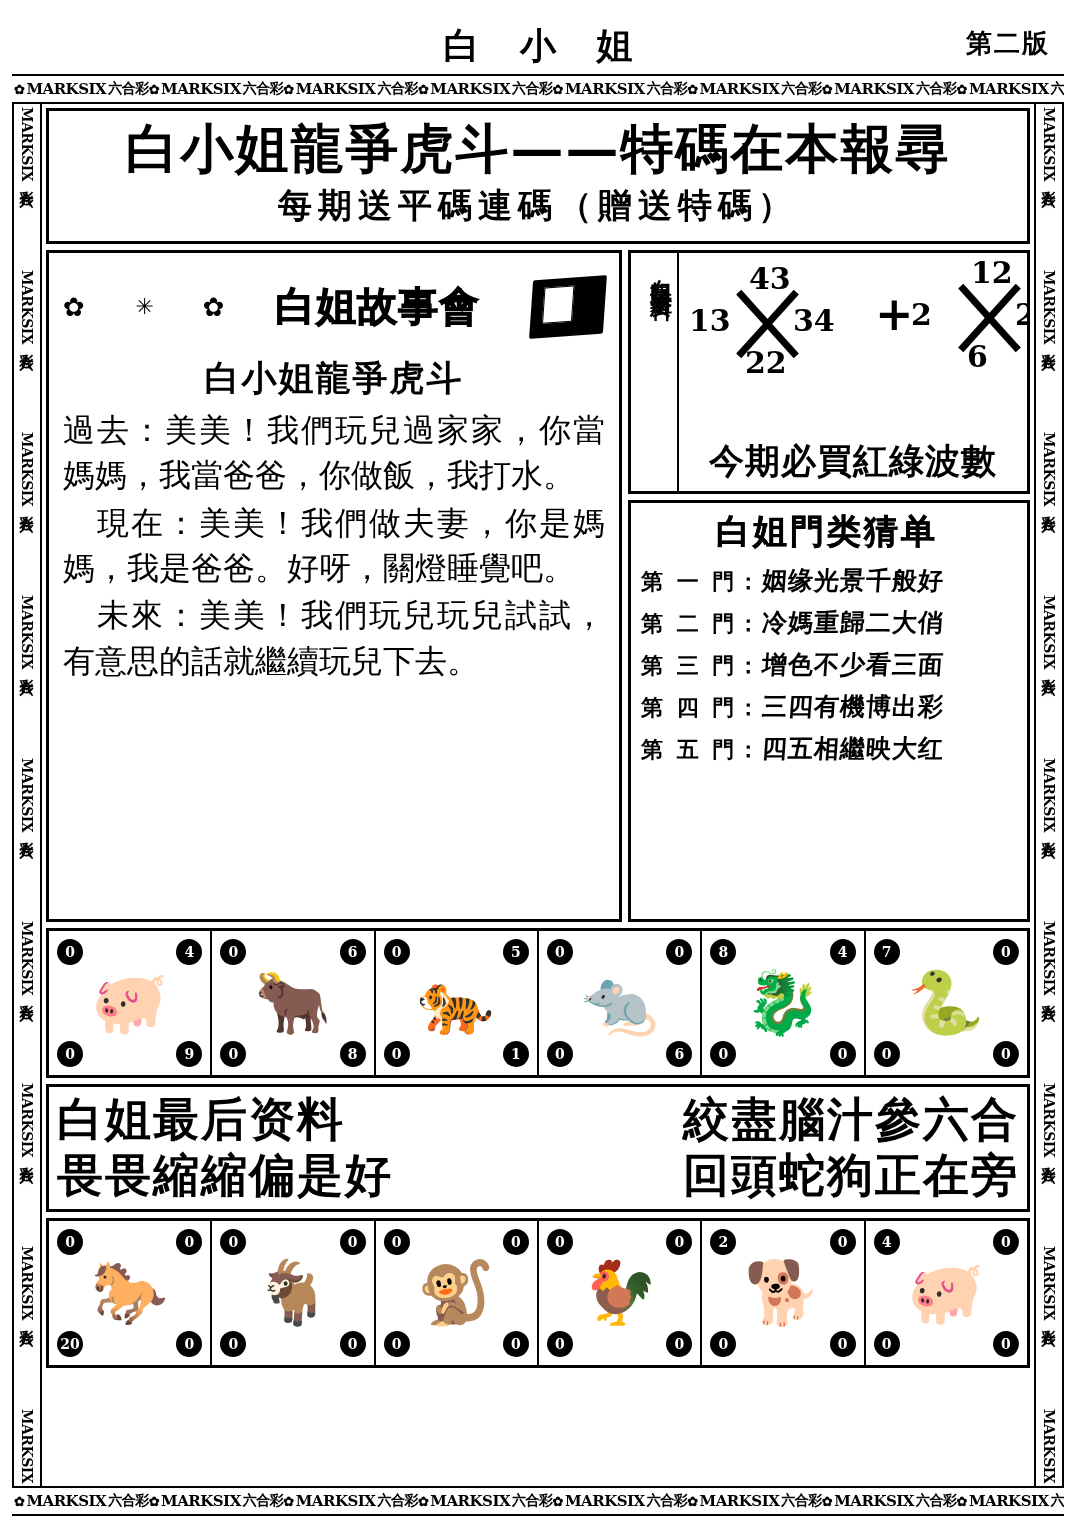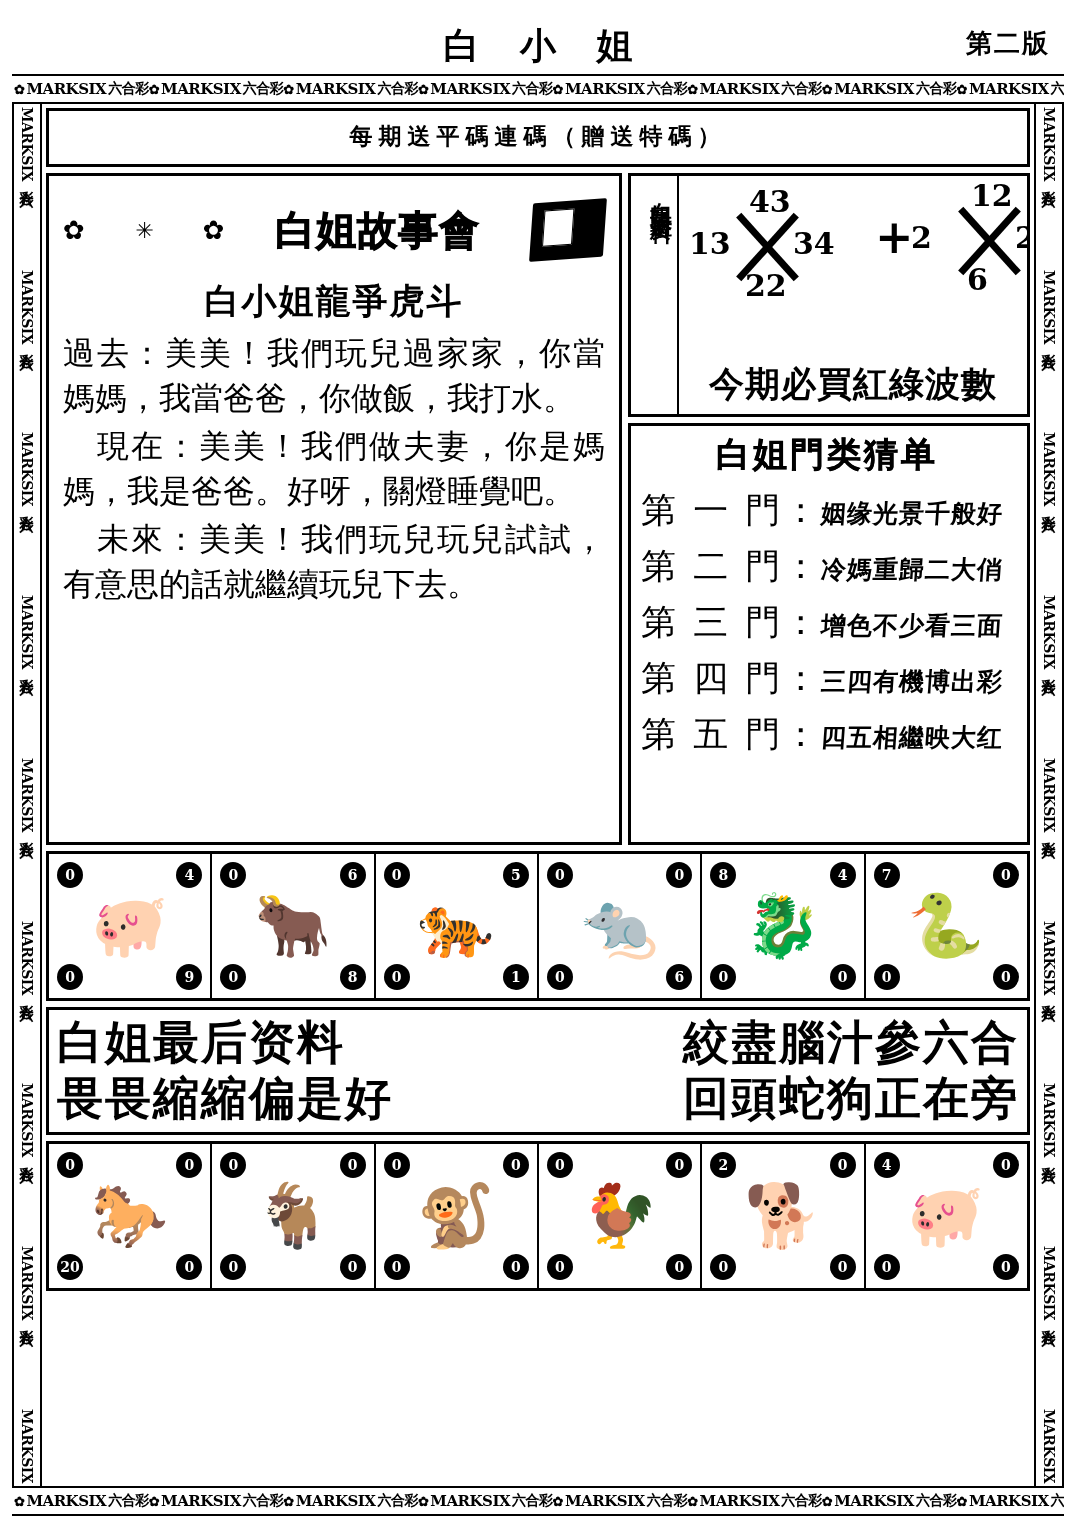--- a/index.html
+++ b/index.html
@@ -122,23 +122,23 @@
   }
   .headline-main {
     font-family: "DejaVu Serif", serif;
     font-size: 53px;
     font-weight: bold;
     letter-spacing: 2px;
     line-height: 1.05;
     white-space: nowrap;
   }
   .headline-sub {
-    margin-top: 0;
-    font-family: "DejaVu Serif", serif;
-    font-size: 23px;
+    margin-top: 6px;
+    font-family: "DejaVu Serif", serif;
+    font-size: 34px;
     font-weight: bold;
     letter-spacing: 6px;
   }
 
   
   .mid-row {
     display: flex;
     margin-top: 6px;
     height: 672px;
   }
@@ -297,22 +297,22 @@
     margin-bottom: 2px;
   }
   .gate-row {
     display: flex;
     align-items: baseline;
     margin: 9px 0;
     white-space: nowrap;
   }
   .gate-label {
     font-family: "DejaVu Serif", serif;
-    font-size: 35px;
-    font-weight: normal;
+    font-size: 22px;
+    font-weight: bold;
     letter-spacing: 3px;
   }
   .gate-text {
     font-family: "DejaVu Sans", sans-serif;
     font-size: 25px;
     font-weight: bold;
     letter-spacing: 1px;
     transform: skewX(-4deg);
   }
 
@@ -493,20 +493,21 @@
       <span class="vunit">MARKSIX六合彩</span>
       <span class="vunit">MARKSIX六合彩</span>
       <span class="vunit">MARKSIX六合彩</span>
       <span class="vunit">MARKSIX六合彩</span>
       <span class="vunit">MARKSIX六合彩</span>
     </div>
 
   <div class="content">
 
     <div class="headline-box">
+      <div class="headline-main">白小姐龍爭虎斗——特碼在本報尋</div>
       <div class="headline-sub">每期送平碼連碼（贈送特碼）</div>
     </div>
 
     <div class="mid-row">
 
       <div class="story-col">
         <div class="story-head">
           <span class="tulip">✿</span>
           <span class="sparkle">✳</span>
           <span class="tulip">✿</span>

